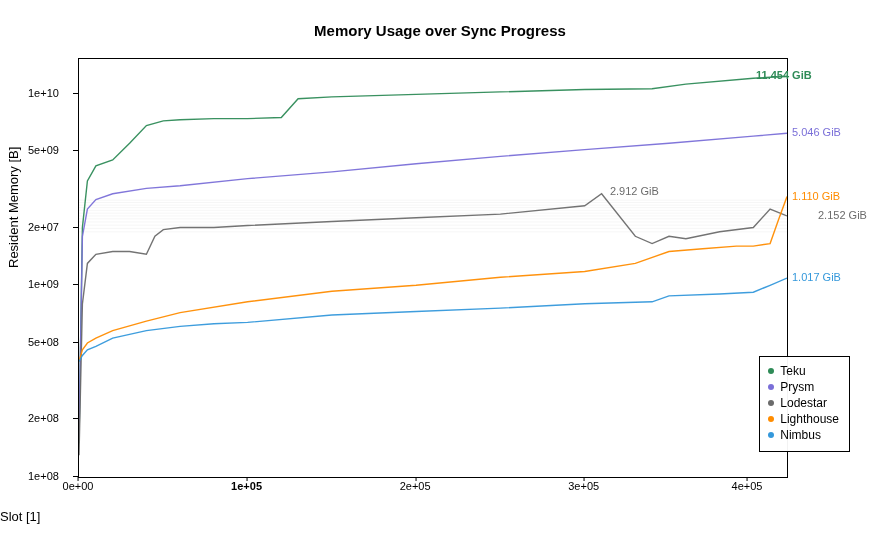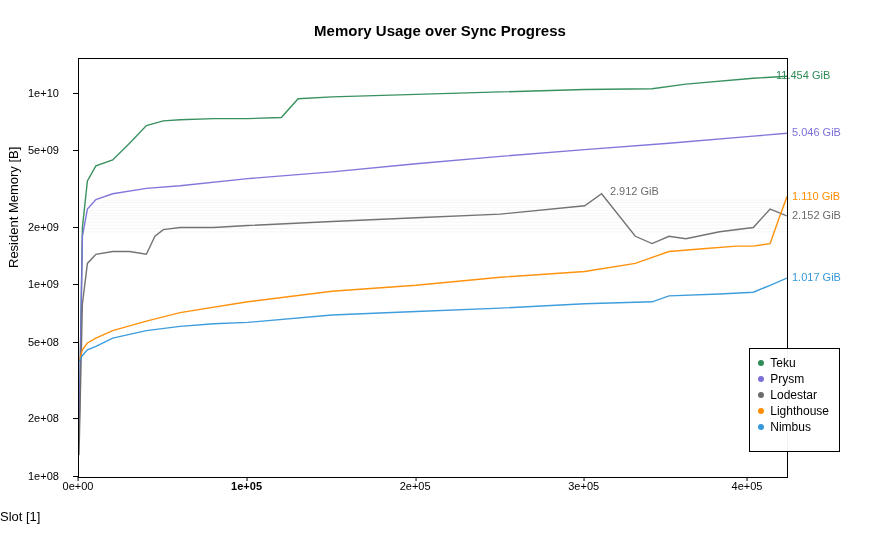--- a/index.html
+++ b/index.html
@@ -81,25 +81,25 @@
   .x-tick::before {
     content: "";
     position: absolute;
     left: 50%;
     top: -3px;
     height: 4px;
     border-left: 1px solid #000;
   }
   .legend {
     position: absolute;
-    right: 40px;
+    right: 30px;
     bottom: 80px;
     border: 1px solid #000;
     background: rgba(255,255,255,0.95);
-    padding: 6px 10px 16px 8px;
+    padding: 6px 10px 8px 8px;
     font-size: 12px;
   }
   .legend-row {
     display: flex;
     align-items: center;
     gap: 6px;
     line-height: 16px;
   }
   .legend-dot {
     width: 6px;
@@ -148,35 +148,35 @@
         <polyline points="0.0,302.6 3.4,290.9 8.4,284.0 16.9,279.1 33.7,271.6 67.4,262.1 101.1,253.6 168.6,242.8 252.9,232.3 337.1,226.3 421.4,218.3 505.7,212.5 556.3,204.4 590.0,192.5 623.7,189.8 657.4,187.1 674.3,187.1 691.1,184.6 699.6,160.6 708.0,137.6" fill="none" stroke="#ff8c00" stroke-width="1.4" stroke-opacity="0.95"></polyline>
         <polyline points="0.0,302.6 3.4,296.5 8.4,290.9 16.9,287.4 33.7,279.1 67.4,271.6 101.1,267.4 134.9,264.7 168.6,263.4 252.9,256.0 337.1,252.5 421.4,249.1 505.7,244.8 573.1,242.8 590.0,236.9 640.6,235.0 674.3,233.2 691.1,226.3 708.0,219.1" fill="none" stroke="#3498db" stroke-width="1.4" stroke-opacity="0.95"></polyline>
       </svg>
   </div>
 
   <div id="y-ticks-holder">
       <div class="y-tick" style="top: 476px;">1e+08</div>
       <div class="y-tick" style="top: 418.28px;">2e+08</div>
       <div class="y-tick" style="top: 341.977px;">5e+08</div>
       <div class="y-tick" style="top: 284.257px;">1e+09</div>
-      <div class="y-tick" style="top: 226.536px;">2e+09</div>
+      <div class="y-tick" style="top: 226.536px;">2e+07</div>
       <div class="y-tick" style="top: 150.234px;">5e+09</div>
       <div class="y-tick" style="top: 92.5138px;">1e+10</div>
     </div>
   <div id="x-ticks-holder">
       <div class="x-tick" style="left: 78px;">0e+00</div>
       <div class="x-tick" style="left: 246.571px; font-weight: bold;">1e+05</div>
       <div class="x-tick" style="left: 415.143px;">2e+05</div>
       <div class="x-tick" style="left: 583.714px;">3e+05</div>
       <div class="x-tick" style="left: 747px;">4e+05</div>
     </div>
   <div id="end-labels-holder">
-      <div class="end-label" style="color: rgb(46, 139, 87); left: 776px; top: 75.2751px;">11.454 GiB</div>
+      <div class="end-label" style="color: rgb(46, 139, 87); left: 756px; top: 75.2751px; font-weight: bold;">11.454 GiB</div>
       <div class="end-label" style="color: rgb(122, 111, 216); left: 792px; top: 132.321px;">5.046 GiB</div>
-      <div class="end-label" style="color: rgb(107, 107, 107); left: 792px; top: 214.898px;">2.152 GiB</div>
+      <div class="end-label" style="color: rgb(107, 107, 107); left: 818px; top: 214.898px;">2.152 GiB</div>
       <div class="end-label" style="color: rgb(255, 140, 0); left: 792px; top: 195.595px;">1.110 GiB</div>
       <div class="end-label" style="color: rgb(52, 152, 219); left: 792px; top: 277.081px;">1.017 GiB</div>
       <div class="end-label" style="color: rgb(107, 107, 107); left: 609.943px; top: 191.396px;">2.912 GiB</div>
     </div>
 
   <div class="legend">
     <div class="legend-row">
       <span class="legend-dot" style="background:#2e8b57"></span>
       <span>Teku</span>
     </div>

